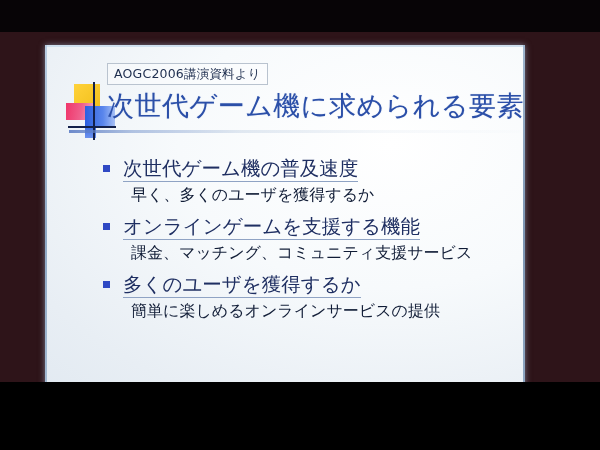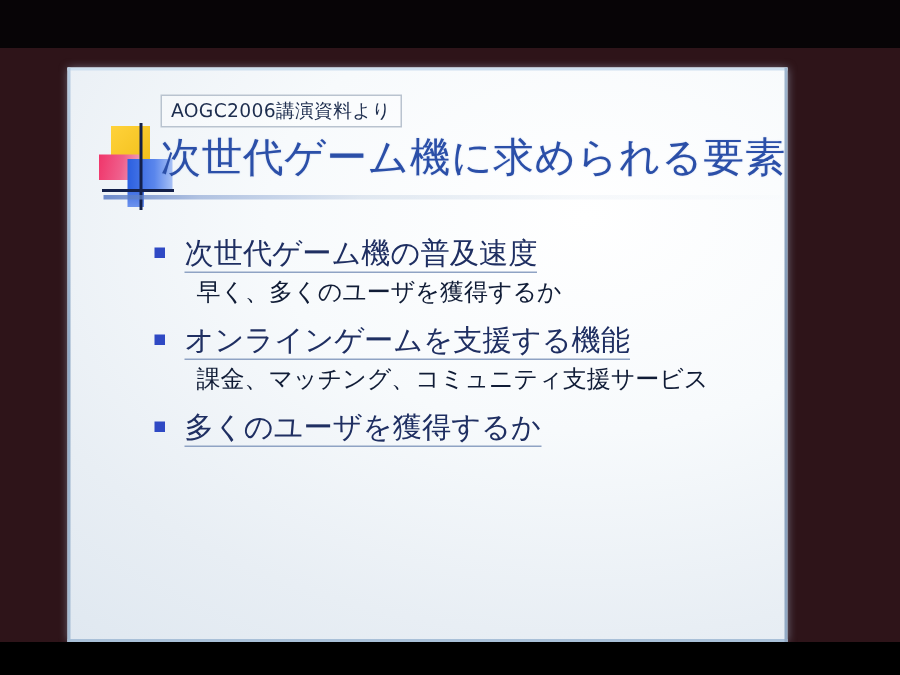--- a/index.html
+++ b/index.html
@@ -3,21 +3,21 @@
 <meta charset="utf-8">
 <style>
   html, body {
     margin: 0;
     padding: 0;
     background: #000000;
   }
   #screen {
     position: relative;
     width: 600px;
-    height: 428px;
+    height: 382px;
     overflow: hidden;
     background: #6d28d9;
     font-family: "DejaVu Sans", "Liberation Sans", sans-serif;
   }
 
   
   #wall {
     position: absolute;
     left: 0; top: 30px;
     width: 600px; height: 400px;
@@ -217,17 +217,18 @@
           <span class="txt">オンラインゲームを支援する機能</span>
         </div>
         <div class="sub">課金、マッチング、コミュニティ支援サービス</div>
       </div>
 
       <div class="blk">
         <div class="lead">
           <span class="marker"></span>
           <span class="txt">多くのユーザを獲得するか</span>
         </div>
+        <div class="sub">簡単に楽しめるオンラインサービスの提供</div>
       </div>
 
     </div>
   </div>
 </div>
 
 </body></html>

